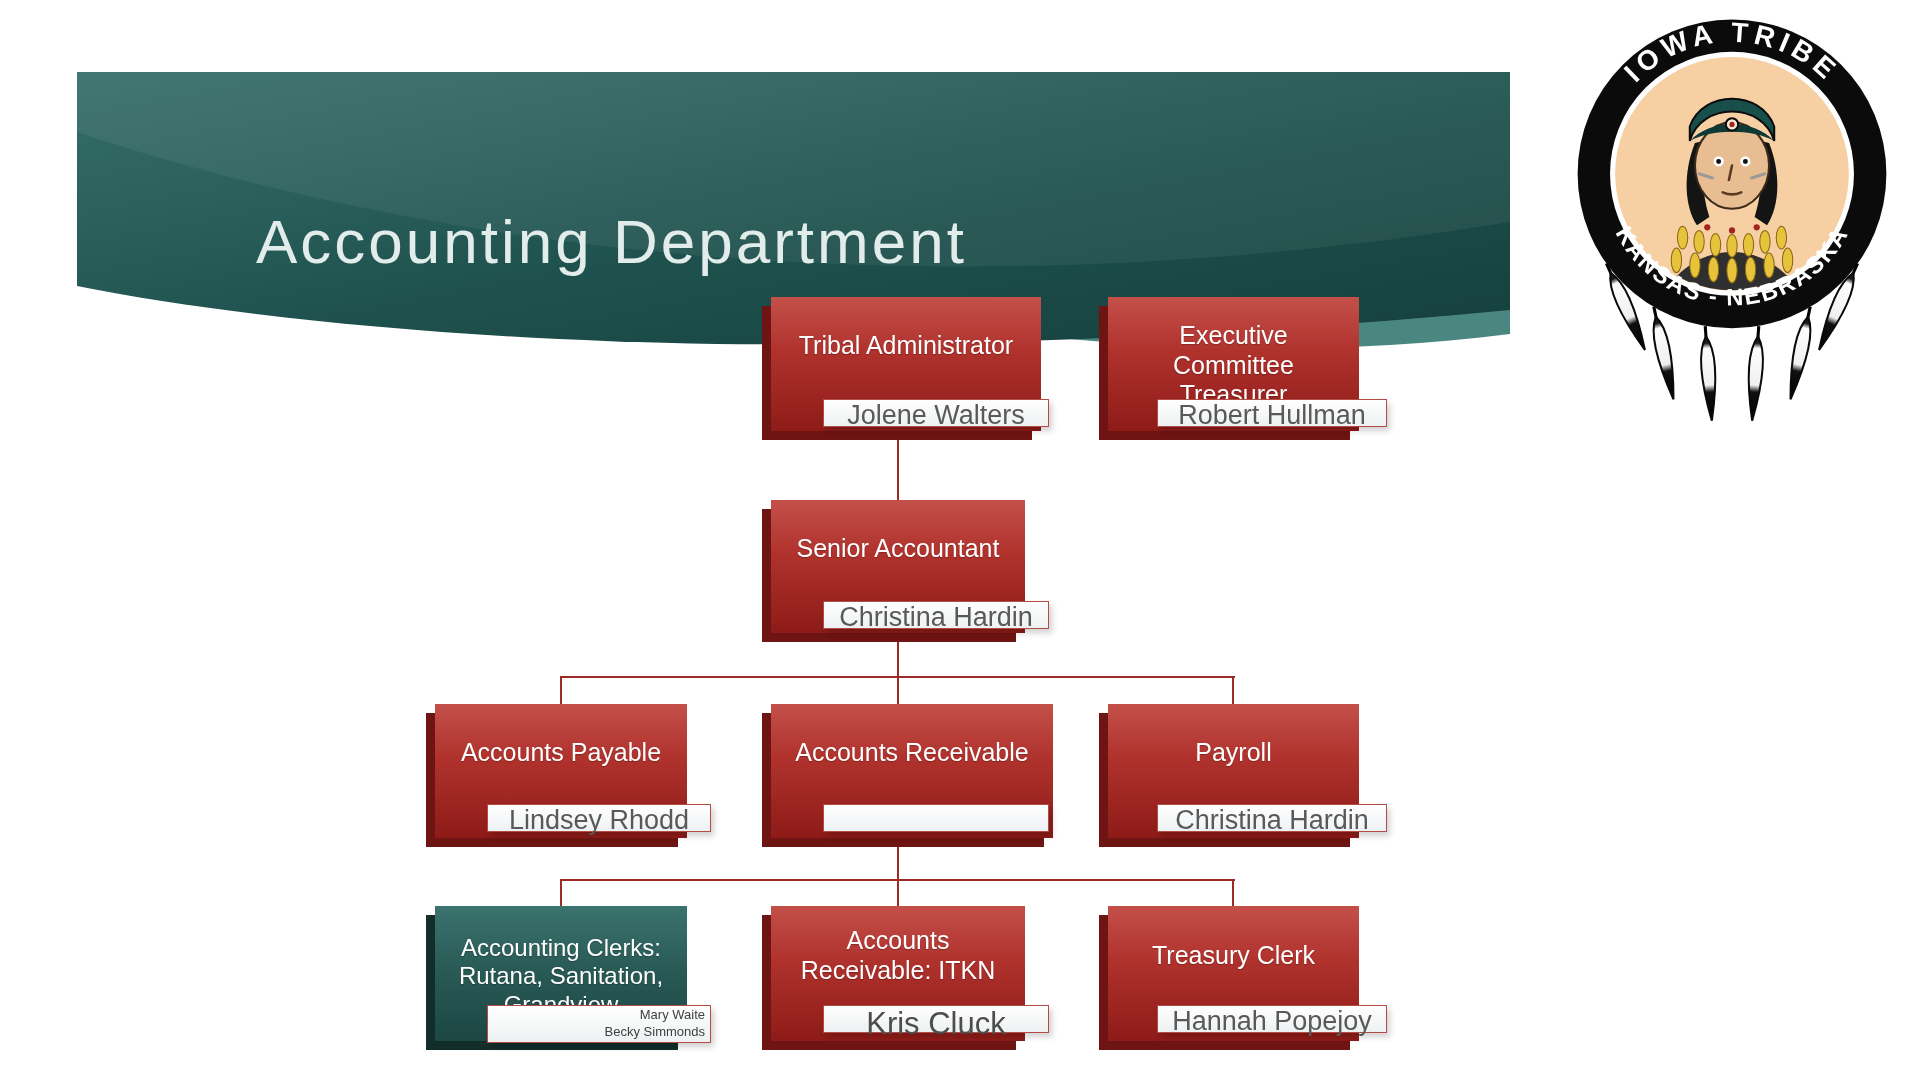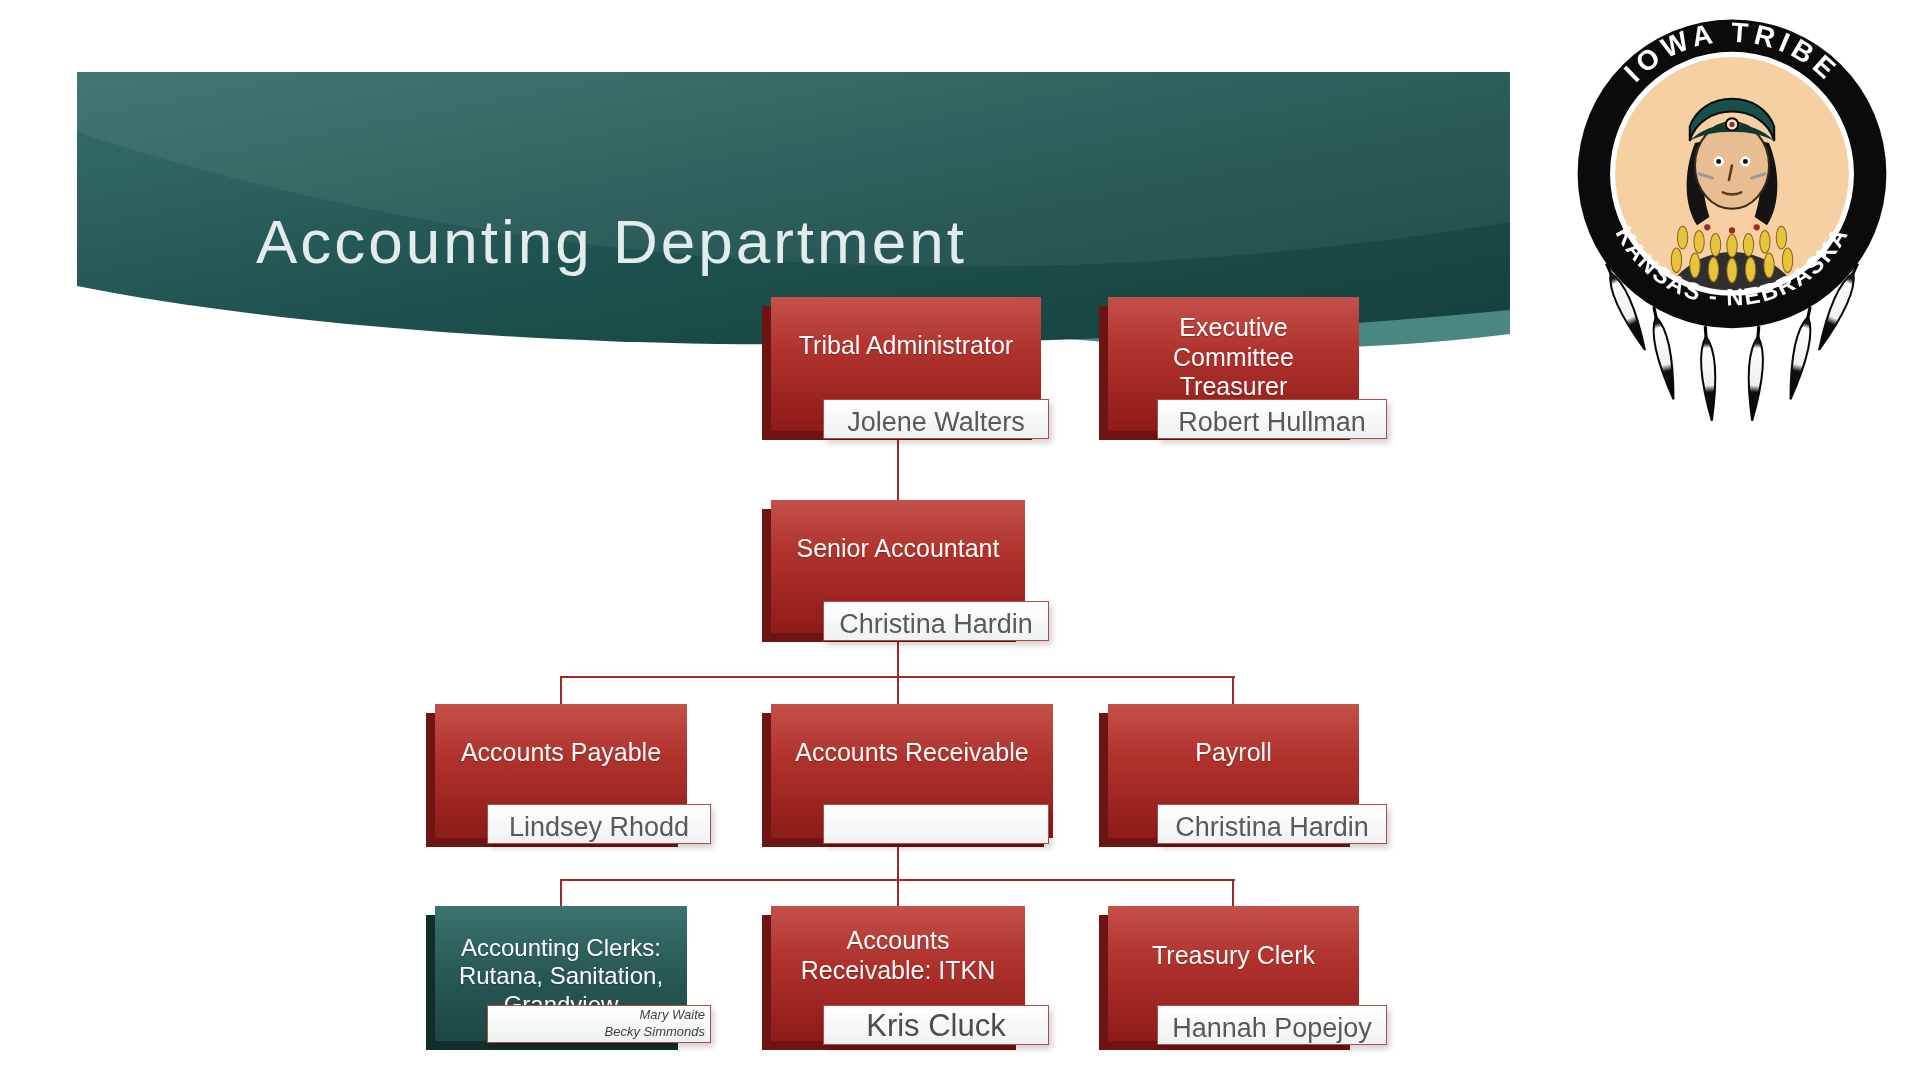--- a/index.html
+++ b/index.html
@@ -24,35 +24,35 @@
     text-shadow:0 1px 1px rgba(0,0,0,.25);
   }
   .node.red{
     background:linear-gradient(180deg,#c4504a 0%,#b0322d 40%,#8e1b18 100%);
     box-shadow:-9px 9px 0 #6e1412;
   }
   .node.teal{
     background:linear-gradient(180deg,#3b736e 0%,#2a5b57 45%,#1c4743 100%);
     box-shadow:-9px 9px 0 #122e2b;
   }
-  .node.top-align{justify-content:flex-start;padding-top:16px;}
+  .node.top-align{justify-content:flex-start;padding-top:24px;}
   .node .sub{}
   .node.small-title{font-size:24px;padding-top:28px;}
   
   .name-bar{
-    position:absolute;z-index:3;height:40px;box-sizing:border-box;
+    position:absolute;z-index:3;height:28px;box-sizing:border-box;
     background:linear-gradient(180deg,#ffffff 0%,#eef1f2 100%);
     border:1px solid #b24c45;
-    display:flex;align-items:flex-end;justify-content:center;
+    display:flex;align-items:flex-start;justify-content:center;
     color:#595959;font-size:27px;
     box-shadow:3px 4px 6px rgba(0,0,0,0.18);
   }
   .name-bar.small{
     height:38px;flex-direction:column;align-items:flex-end;justify-content:center;
-    font-size:13px;line-height:1.3;padding-right:5px;color:#404040;font-style:italic;
+    font-size:13px;line-height:1.3;padding-right:5px;color:#404040;
   }
   .name-bar.big{font-size:31px;color:#4d4d4d;}
   
   .connector{position:absolute;background:#9c2b27;z-index:1;}
   
   .logo{position:absolute;left:1562px;top:4px;width:340px;height:422px;z-index:2;}
 </style>
 </head>
 <body>
 

